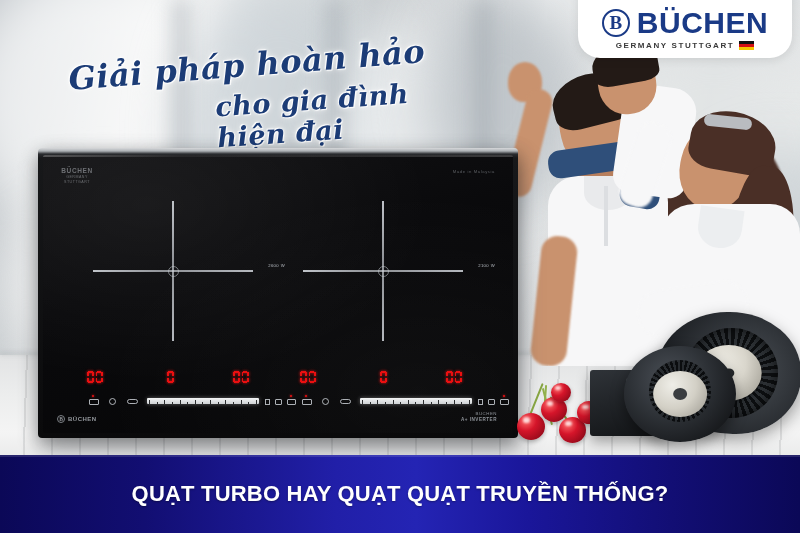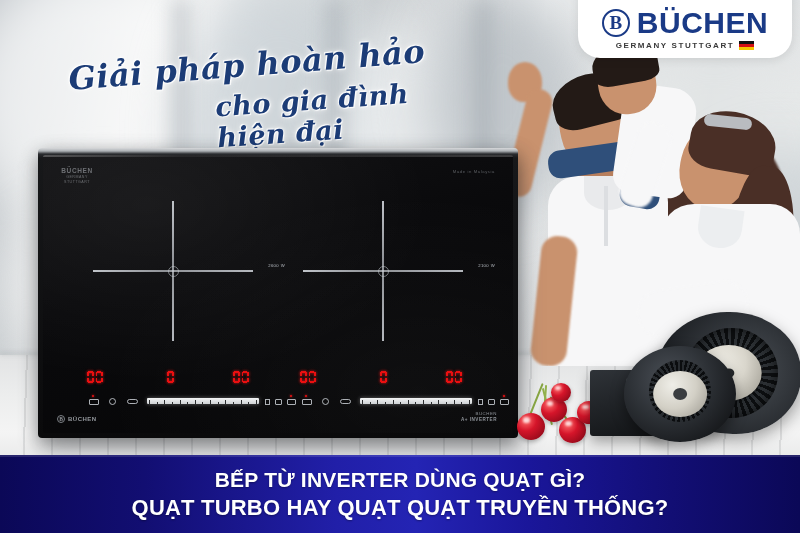--- a/index.html
+++ b/index.html
@@ -519,17 +519,16 @@
       <div class="fan-grill"></div>
       <div class="fan-round-f">
         <div class="fan-in-f"></div>
         <div class="fan-hub-f"></div>
       </div>
     </div>
   </div>
 
   <div class="banner">
     <div class="banner-top-edge"></div>
-    <div class="banner-line l1">BẾP TỪ INVERTER DÙNG QUẠT GÌ?</div>
     <div class="banner-line l2">QUẠT TURBO HAY QUẠT QUẠT TRUYỀN THỐNG?</div>
   </div>
 
 </div>
 
 </body></html>

